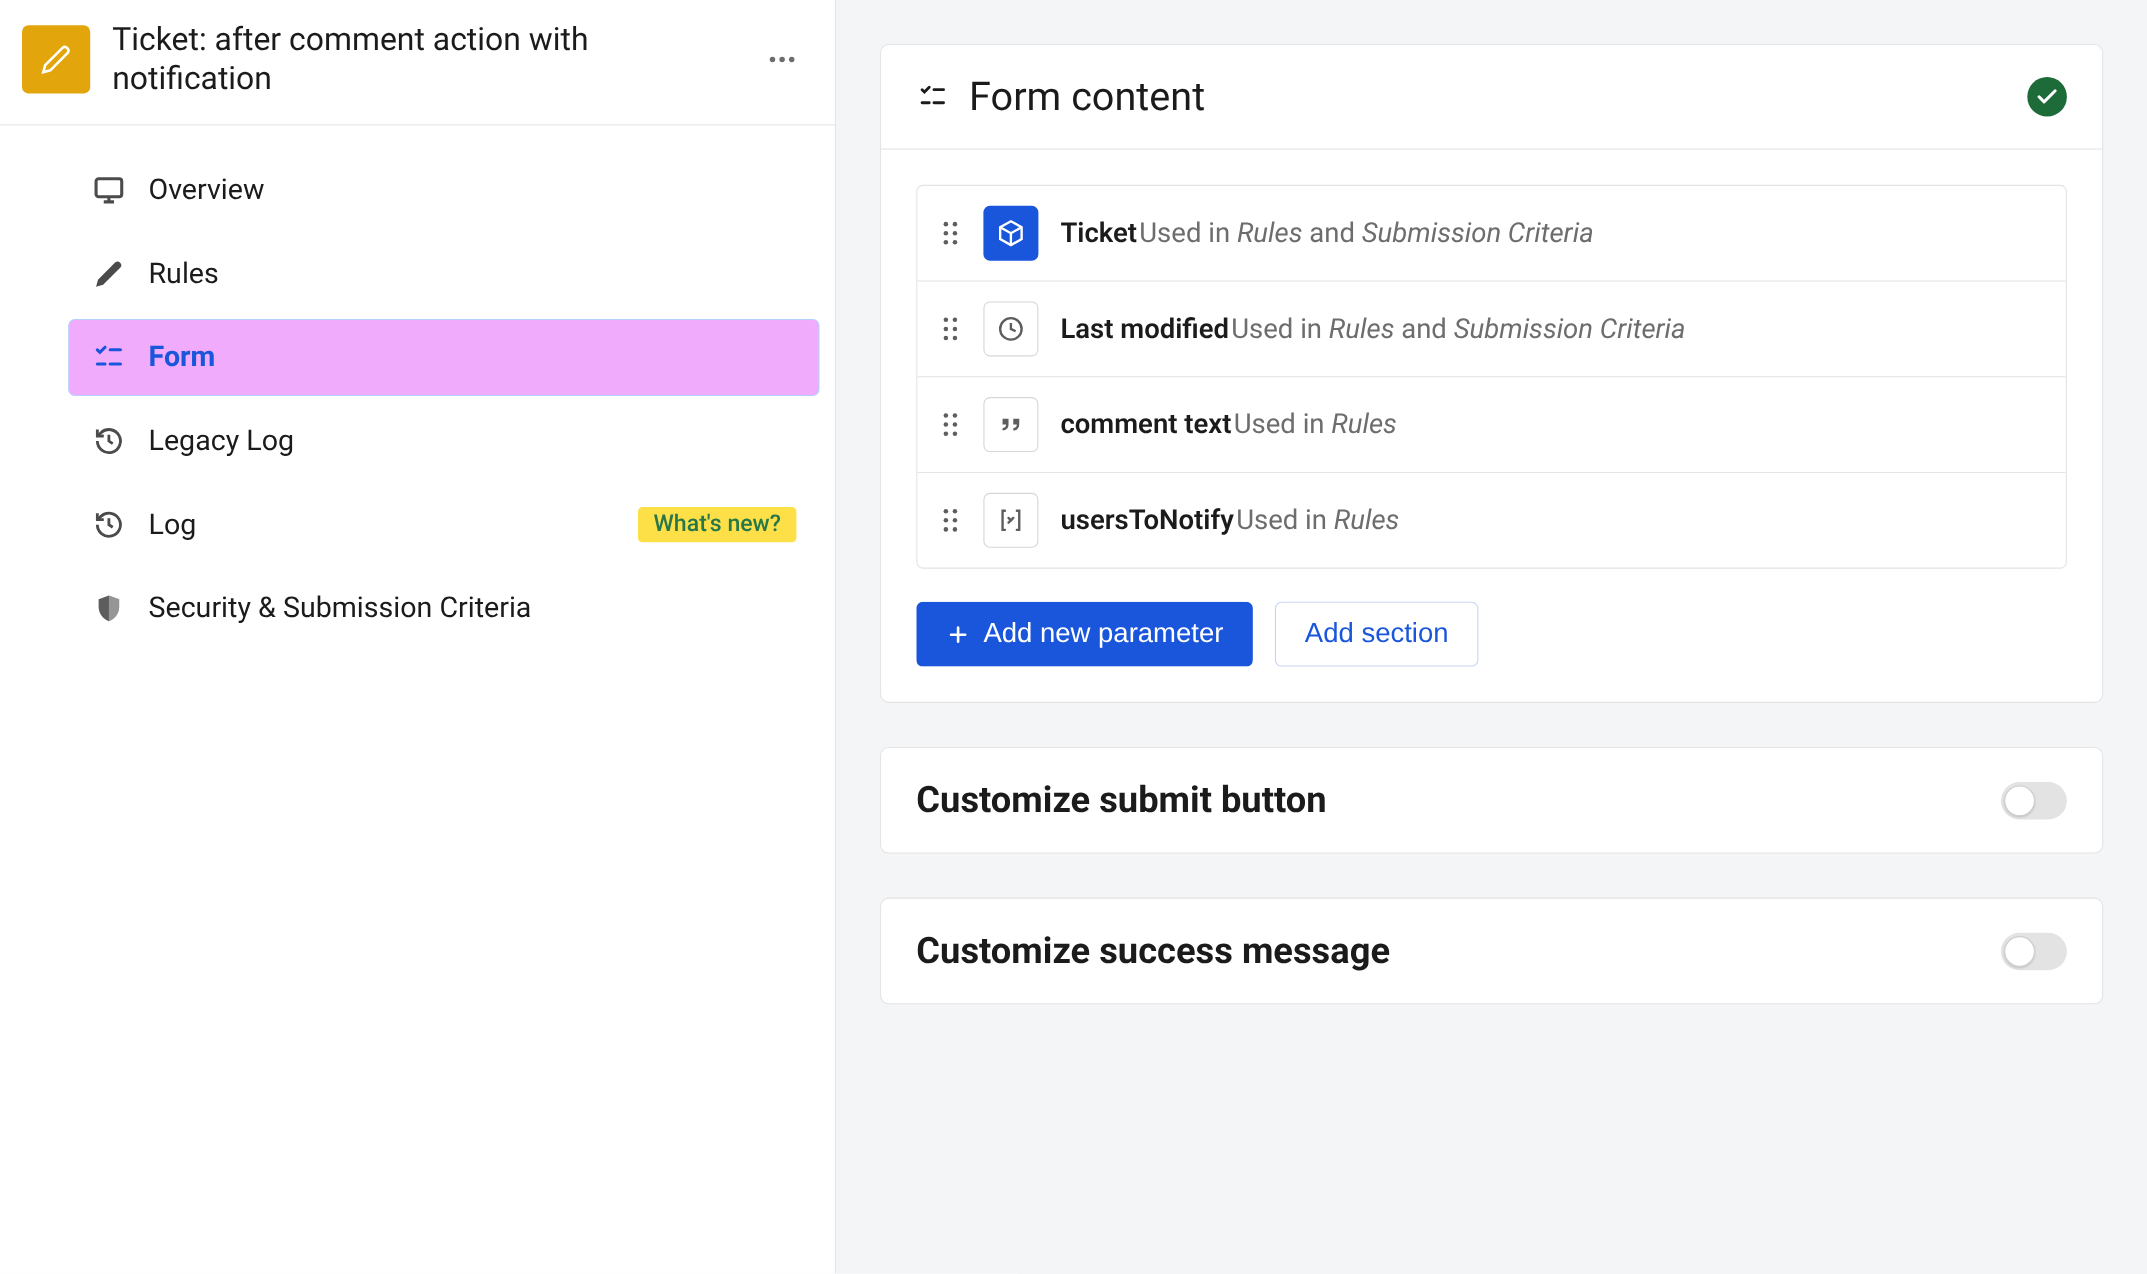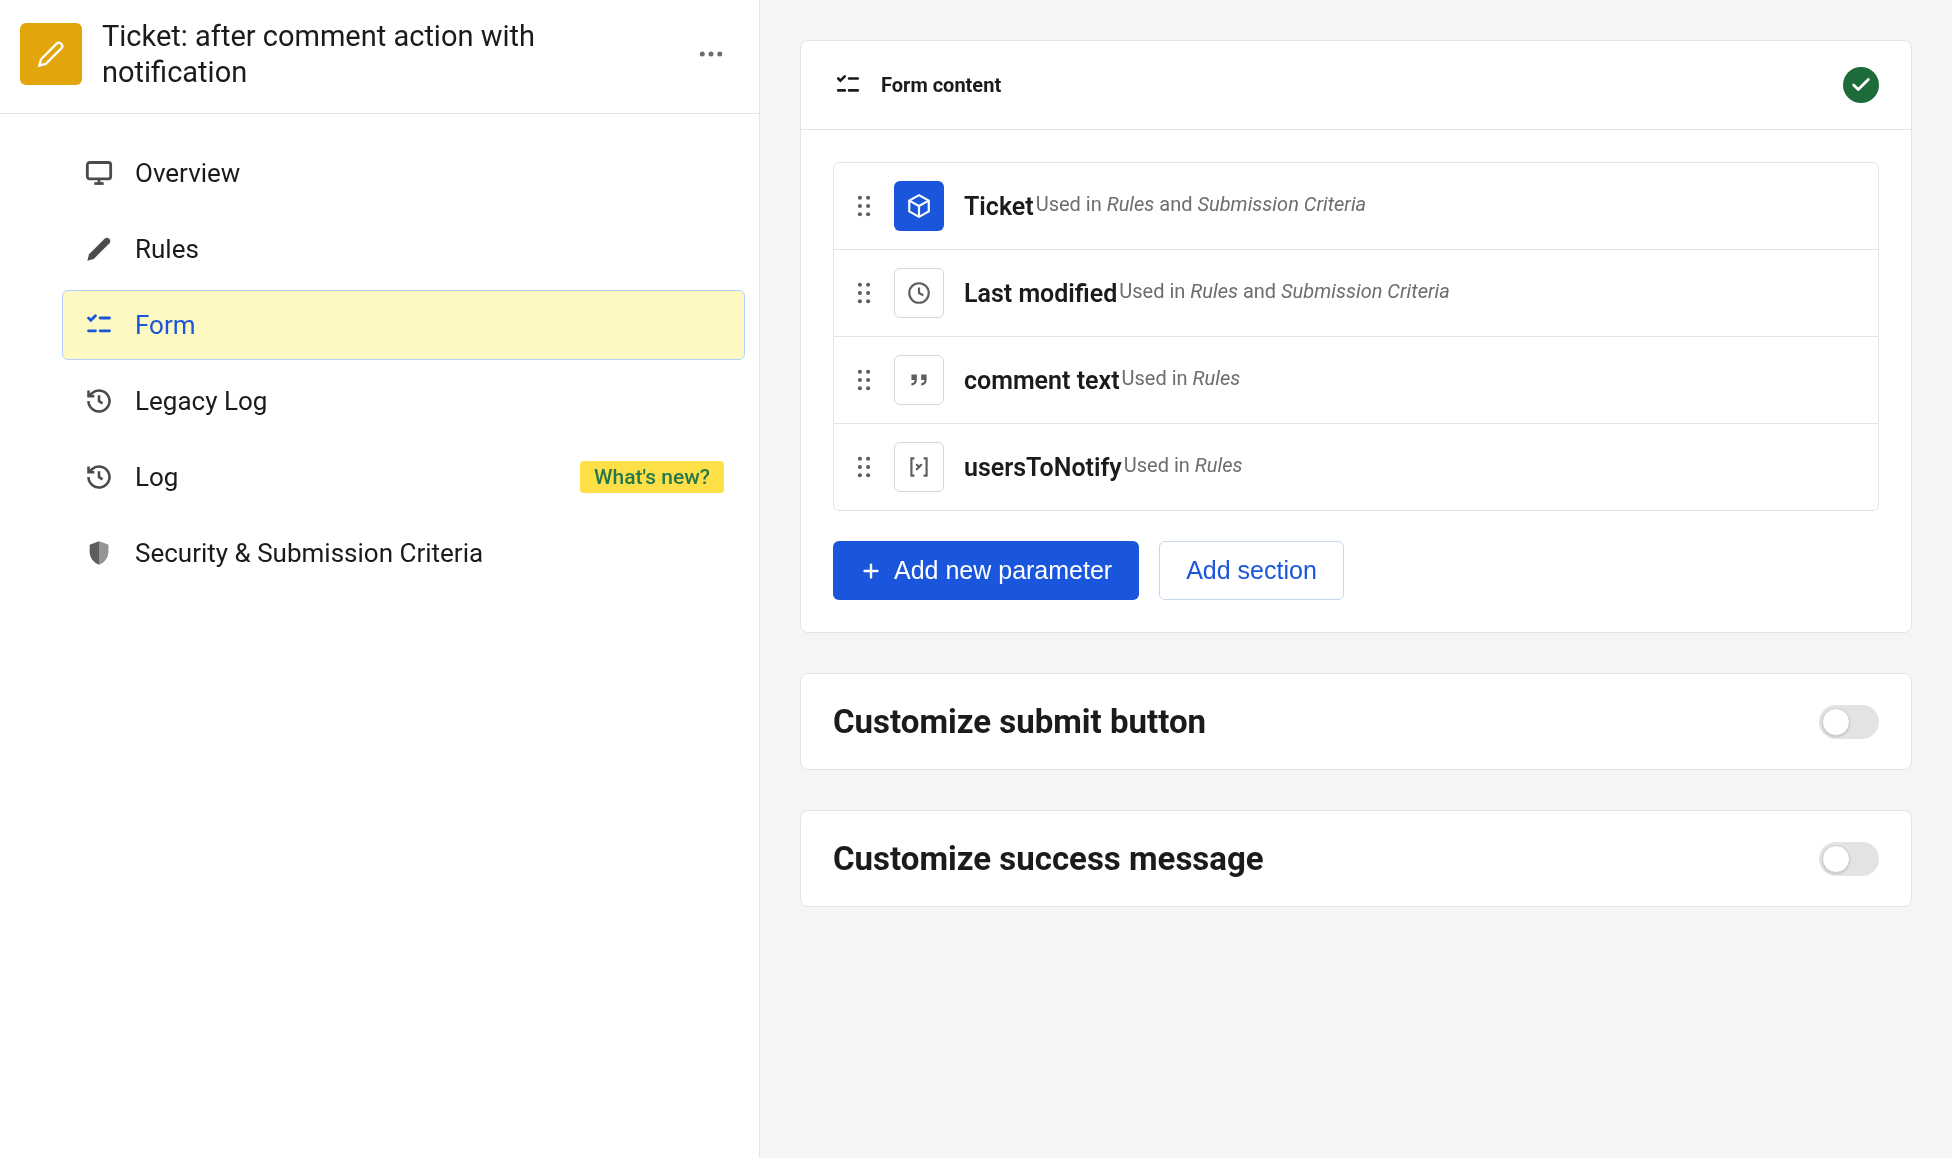--- a/index.html
+++ b/index.html
@@ -74,22 +74,23 @@
     cursor: pointer;
     font-size: 26px;
     font-weight: 400;
     color: #1b1b1b;
     margin-bottom: 6px;
     border: 1px solid transparent;
     position: relative;
   }
   .nav-item.active {
     color: #1a56db;
-    background: #fef9c3;
+    background: #f0abfc;
     border: 1px solid #b4d0ff;
+    font-weight: bold;
   }
   .nav-icon {
     width: 32px;
     height: 32px;
     display: flex;
     align-items: center;
     justify-content: center;
     color: #4b4b4b;
     flex-shrink: 0;
   }
@@ -128,22 +129,22 @@
   .panel-header-icon {
     width: 30px;
     height: 30px;
     color: #1b1b1b;
     display:flex;
     align-items:center;
     justify-content:center;
   }
   .panel-header-icon svg { width: 26px; height: 26px; }
   .panel-title {
-    font-size: 20px;
-    font-weight: 700;
+    font-size: 36px;
+    font-weight: 400;
     flex: 1;
   }
   .panel-check {
     width: 36px;
     height: 36px;
     background: #1e6b3a;
     border-radius: 50%;
     display: flex;
     align-items: center;
     justify-content: center;
@@ -183,21 +184,21 @@
     display: flex;
     align-items: center;
     justify-content: center;
     flex-shrink: 0;
   }
   .row-icon.solid { background: #1a56db; color: #fff; }
   .row-icon.outline { background: #fff; border: 1px solid #d6d6d6; color: #5e5e5e; }
   .row-icon svg { width: 26px; height: 26px; }
   .row-text { display: flex; flex-direction: row; gap: 2px; }
   .row-title { font-size: 25px; font-weight: 600; }
-  .row-sub { font-size: 20px; color: #6d6d6d; }
+  .row-sub { font-size: 25px; color: #6d6d6d; }
   .row-sub em { font-style: italic; color: #6d6d6d; }
 
   .button-row {
     display: flex;
     gap: 20px;
     margin-top: 30px;
   }
   .btn {
     font-size: 25px;
     font-weight: 500;

